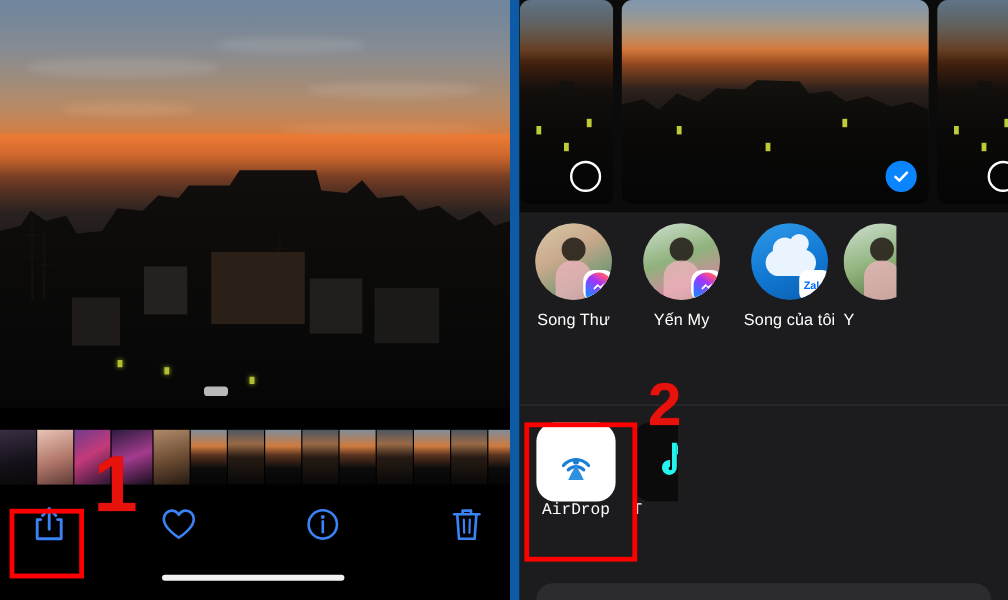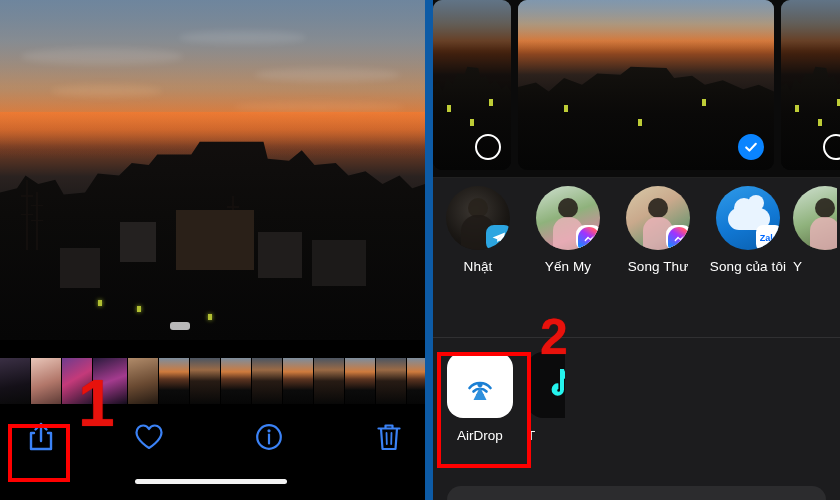--- a/index.html
+++ b/index.html
@@ -139,21 +139,21 @@
   .app.partial{width:38px;overflow:hidden;align-items:flex-start;}
   .app-icon{width:66px;height:66px;border-radius:16px;display:flex;align-items:center;justify-content:center;overflow:hidden;position:relative;}
   .ic-airdrop{background:#ffffff;}
   .ic-messages{background:linear-gradient(to bottom,#5bf675,#1cc62b);}
   .ic-mail{background:linear-gradient(to bottom,#2aade3,#1a7fe0);}
   .ic-messenger{background:#ffffff;}
   .ic-dark{background:#0b0b0c;}
   .bubble{width:44px;height:36px;background:#fff;border-radius:18px/15px;position:relative;}
   .bubble::after{content:"";position:absolute;left:4px;bottom:-7px;width:14px;height:14px;background:#fff;
     border-radius:0 0 0 12px;transform:skewX(-18deg);}
-  .app-label{margin-top:10px;color:#fff;font-size:13.5px;font-family:Liberation Sans, sans-serif;white-space:nowrap;}
+  .app-label{color:#fff;font-size:13.5px;font-family:Liberation Mono, monospace;white-space:nowrap;}
 
   .actions-sheet{position:absolute;left:14px;top:486px;width:379px;height:40px;background:#2c2c2e;border-radius:14px;}
 </style>
 </head>
 <body>
 
 <div class="screen">
 
   <div class="left-panel">
 
@@ -278,59 +278,46 @@
           <div class="tw" style="left: 47%; top: 70%;"></div>
           <div class="tw" style="left: 72%; top: 58%;"></div>
           <div class="sel-circle"></div>
         </div>
       </div>
 
     <div class="sep sep-top"></div>
 
     <div class="contacts-row" id="contacts-row">
         <div class="contact">
-          <div class="avatar av1">
+          <div class="avatar av2">
             <div class="av-head"></div>
-            <div class="av-person"></div>
-            <div class="badge telegram">
-              <svg width="16" height="16" viewBox="0 0 16 16">
-                <path d="M1.6 7.6 L14 2.6 L11.8 13.4 L8.1 10.4 L6.4 12.3 L6.1 9.3 Z" fill="#fff"></path>
-                <path d="M6.1 9.3 L12.3 4.6 L6.4 10.1 Z" fill="#cfe8f7"></path>
-              </svg>
+            <div class="av-dress"></div>
+            <div class="badge messenger">
+              <div class="msgr-disc">
+                <svg width="13" height="13" viewBox="0 0 13 13">
+                  <path d="M1.5 8.2 L5 4.6 L7.2 6.8 L11 3.4 L7.6 8.8 L5.4 6.6 L2.2 9.4 Z" fill="#fff"></path>
+                </svg>
+              </div>
             </div>
           </div>
-          <div class="contact-label">Nhật</div>
+          <div class="contact-label">Song Thư</div>
         </div>
         <div class="contact">
           <div class="avatar av3">
             <div class="av-head"></div>
             <div class="av-dress"></div>
             <div class="badge messenger">
               <div class="msgr-disc">
                 <svg width="13" height="13" viewBox="0 0 13 13">
                   <path d="M1.5 8.2 L5 4.6 L7.2 6.8 L11 3.4 L7.6 8.8 L5.4 6.6 L2.2 9.4 Z" fill="#fff"></path>
                 </svg>
               </div>
             </div>
           </div>
           <div class="contact-label">Yến My</div>
-        </div>
-        <div class="contact">
-          <div class="avatar av2">
-            <div class="av-head"></div>
-            <div class="av-dress"></div>
-            <div class="badge messenger">
-              <div class="msgr-disc">
-                <svg width="13" height="13" viewBox="0 0 13 13">
-                  <path d="M1.5 8.2 L5 4.6 L7.2 6.8 L11 3.4 L7.6 8.8 L5.4 6.6 L2.2 9.4 Z" fill="#fff"></path>
-                </svg>
-              </div>
-            </div>
-          </div>
-          <div class="contact-label">Song Thư</div>
         </div>
         <div class="contact">
           <div class="avatar av4">
             <div class="av-cloud"></div>
             <div class="badge zalo">Zalo</div>
           </div>
           <div class="contact-label">Song của tôi</div>
         </div>
         <div class="contact partial">
           <div class="avatar av5">

